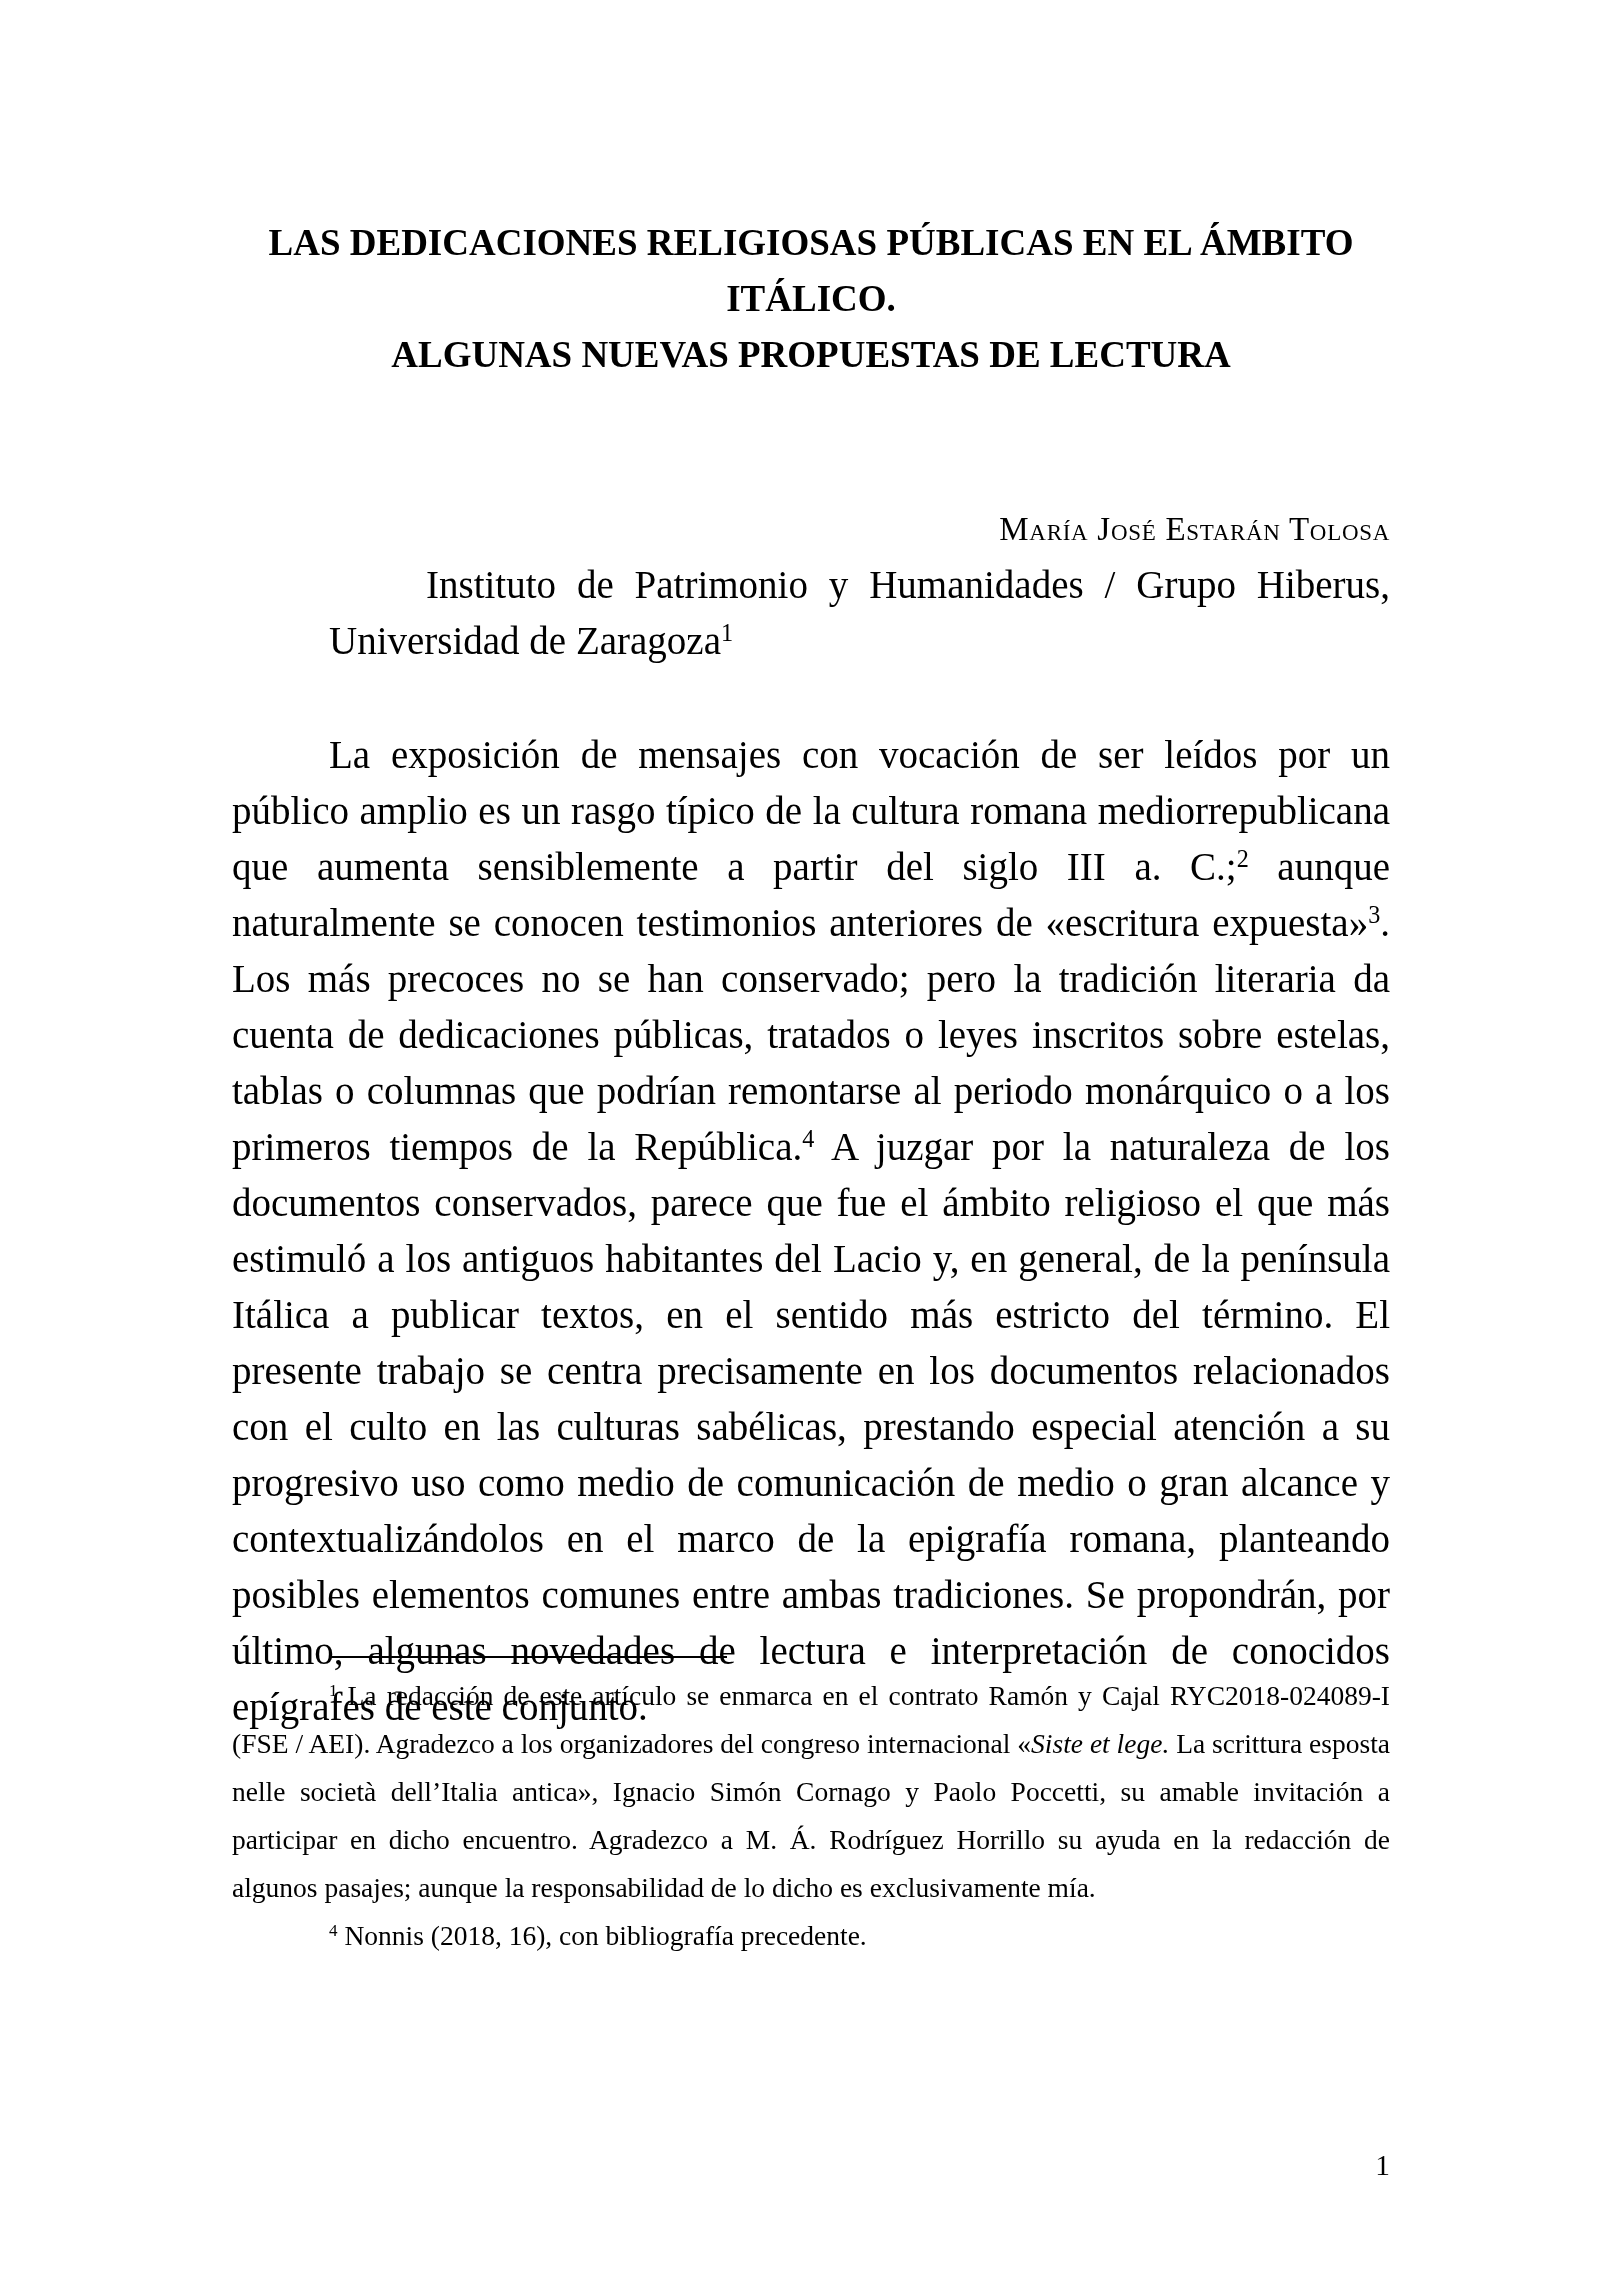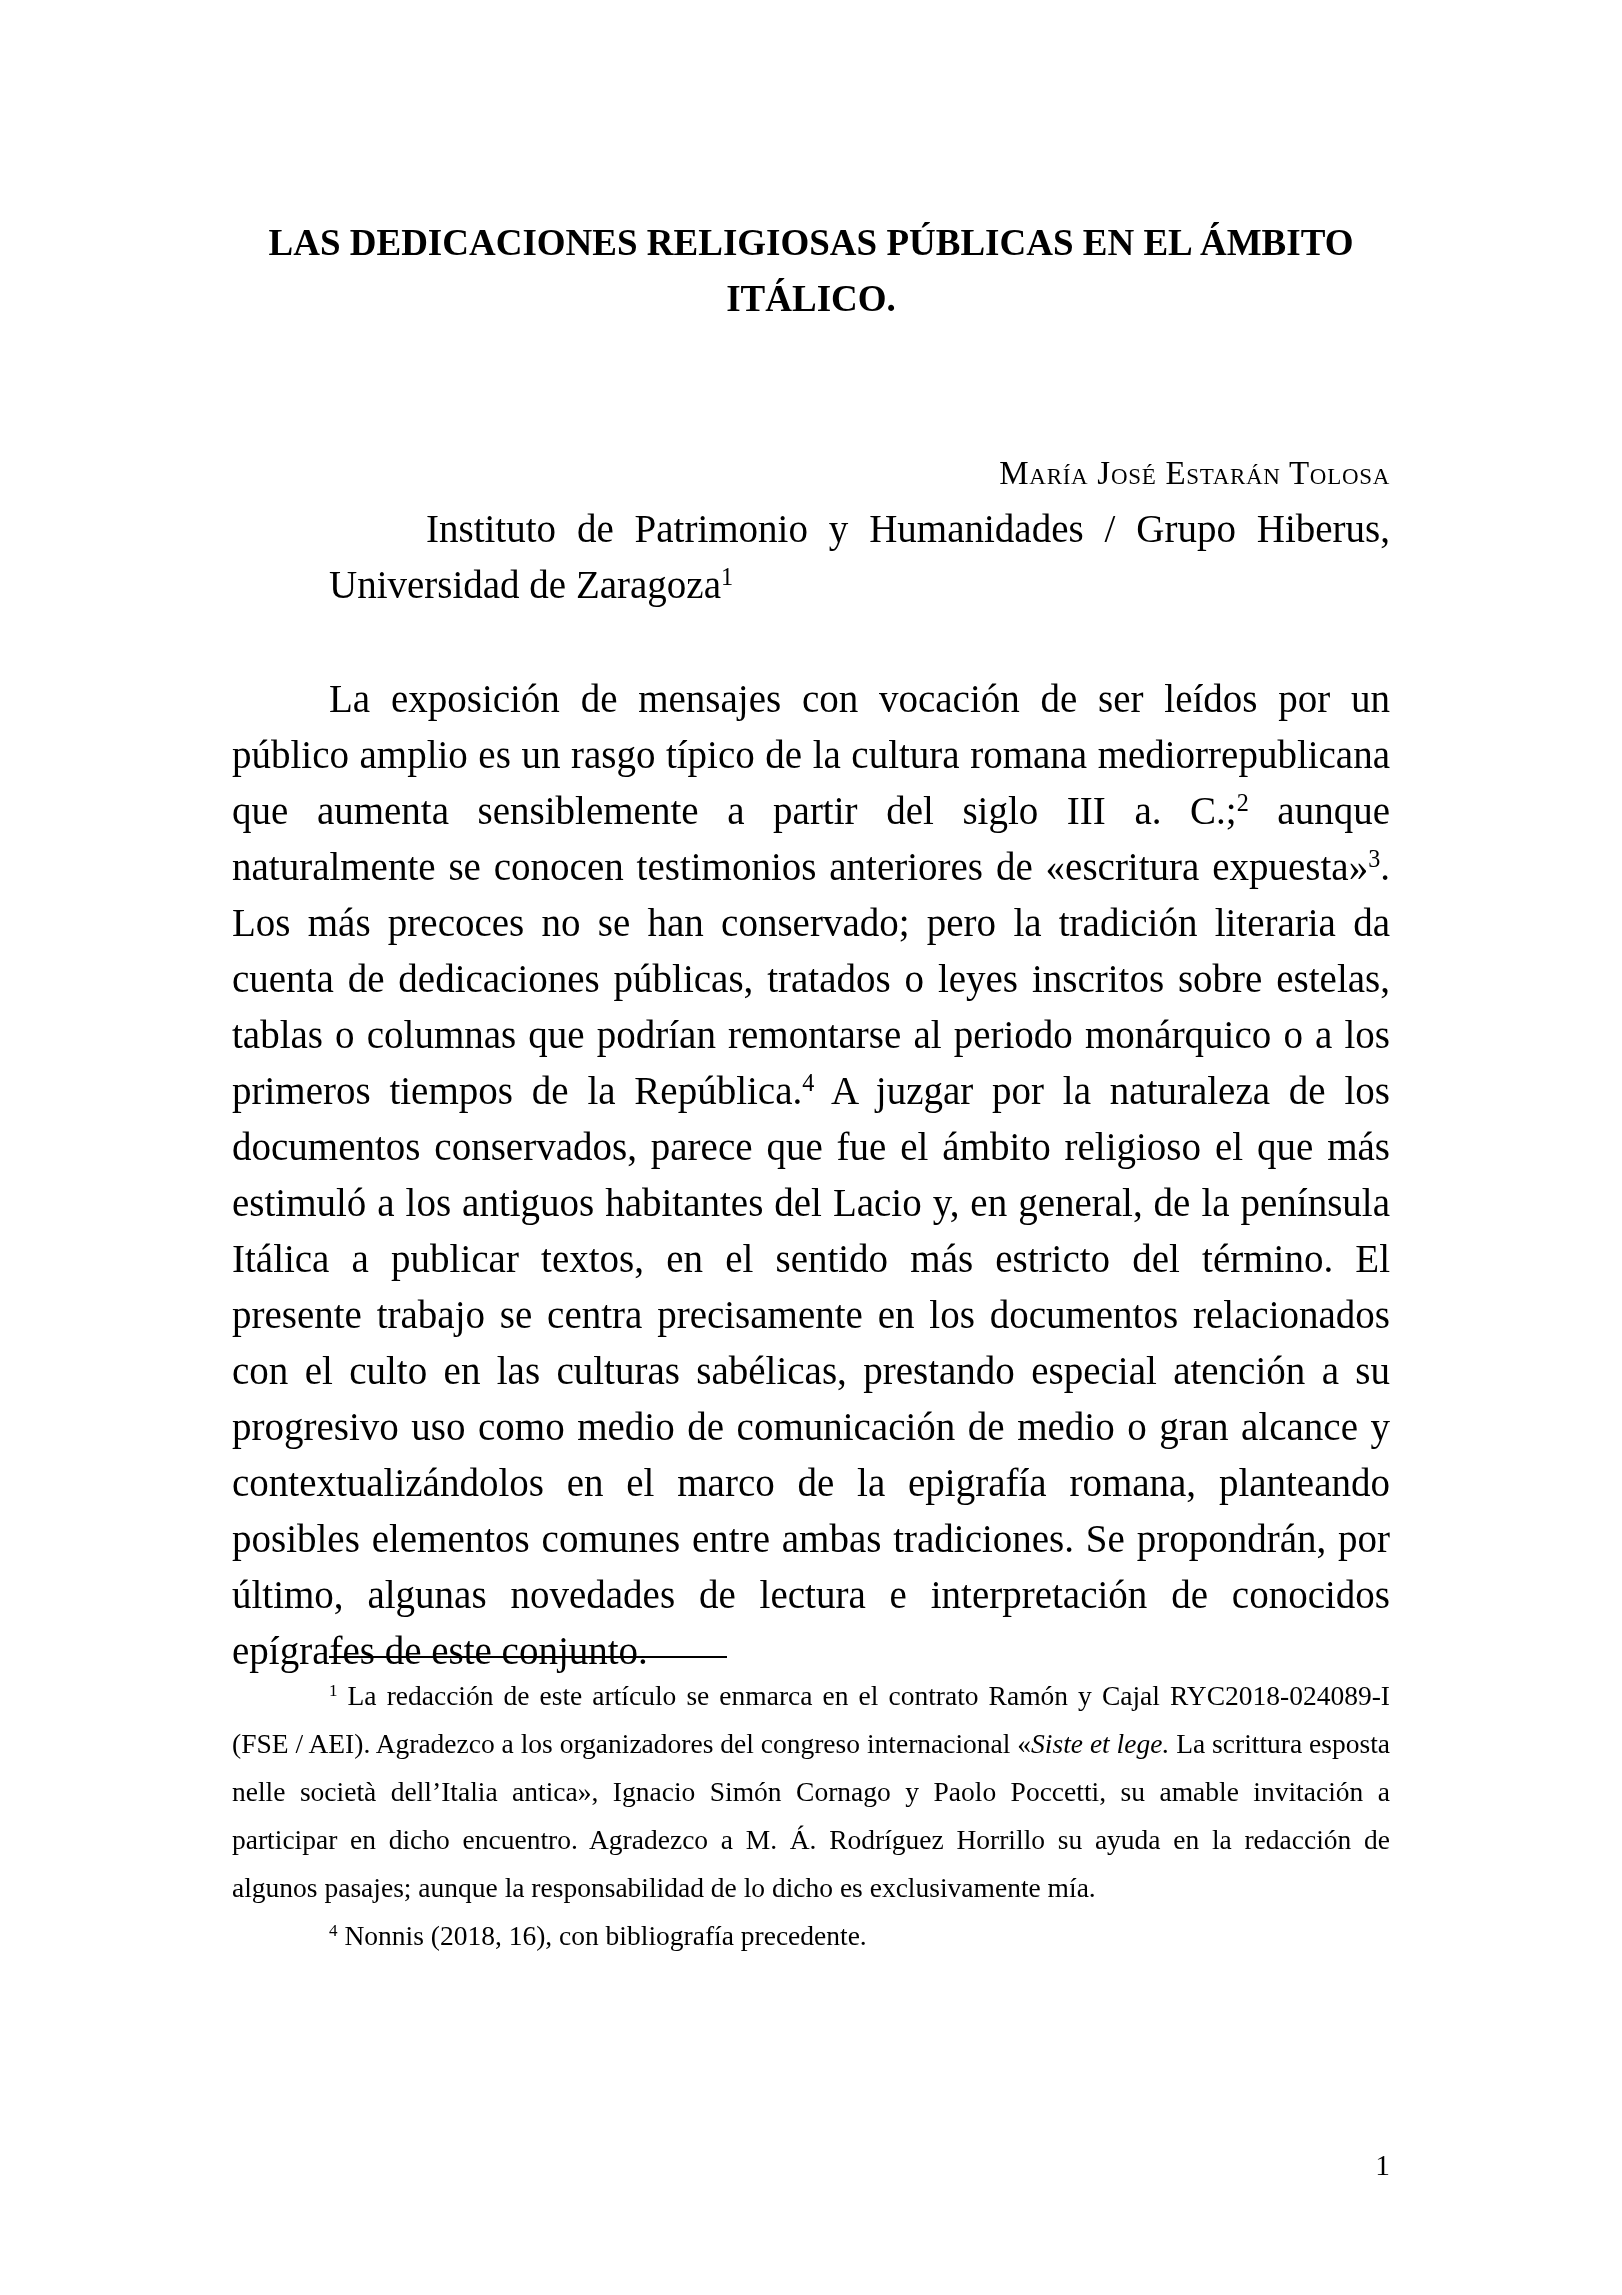--- a/index.html
+++ b/index.html
@@ -86,20 +86,21 @@
     line-height: 34px;
   }
 </style>
 </head>
 <body>
 
 <div class="page">
   <div class="content">
     <h1 class="title">
       <span class="title-line">LAS DEDICACIONES RELIGIOSAS PÚBLICAS EN EL ÁMBITO ITÁLICO.</span>
+      <span class="title-line">ALGUNAS NUEVAS PROPUESTAS DE LECTURA</span>
     </h1>
     <p class="author">María José Estarán Tolosa</p>
     <p class="affiliation">Instituto de Patrimonio y Humanidades / Grupo Hiberus, Universidad de Zaragoza<sup>1</sup></p>
     <p class="body-par">La exposición de mensajes con vocación de ser leídos por un público amplio es un rasgo típico de la cultura romana mediorrepublicana que aumenta sensiblemente a partir del siglo III a. C.;<sup>2</sup> aunque naturalmente se conocen testimonios anteriores de «escritura expuesta»<sup>3</sup>. Los más precoces no se han conservado; pero la tradición literaria da cuenta de dedicaciones públicas, tratados o leyes inscritos sobre estelas, tablas o columnas que podrían remontarse al periodo monárquico o a los primeros tiempos de la República.<sup>4</sup> A juzgar por la naturaleza de los documentos conservados, parece que fue el ámbito religioso el que más estimuló a los antiguos habitantes del Lacio y, en general, de la península Itálica a publicar textos, en el sentido más estricto del término. El presente trabajo se centra precisamente en los documentos relacionados con el culto en las culturas sabélicas, prestando especial atención a su progresivo uso como medio de comunicación de medio o gran alcance y contextualizándolos en el marco de la epigrafía romana, planteando posibles elementos comunes entre ambas tradiciones. Se propondrán, por último, algunas novedades de lectura e interpretación de conocidos epígrafes de este conjunto.</p>
   </div>
 
   <div class="footnotes">
     <div class="fn-sep"></div>
     <p class="fn"><sup>1</sup> La redacción de este artículo se enmarca en el contrato Ramón y Cajal RYC2018-024089-I (FSE / AEI). Agradezco a los organizadores del congreso internacional «<i>Siste et lege.</i> La scrittura esposta nelle società dell’Italia antica», Ignacio Simón Cornago y Paolo Poccetti, su amable invitación a participar en dicho encuentro. Agradezco a M. Á. Rodríguez Horrillo su ayuda en la redacción de algunos pasajes; aunque la responsabilidad de lo dicho es exclusivamente mía.</p>
     <p class="fn"><sup>4</sup> Nonnis (2018, 16), con bibliografía precedente.</p>

